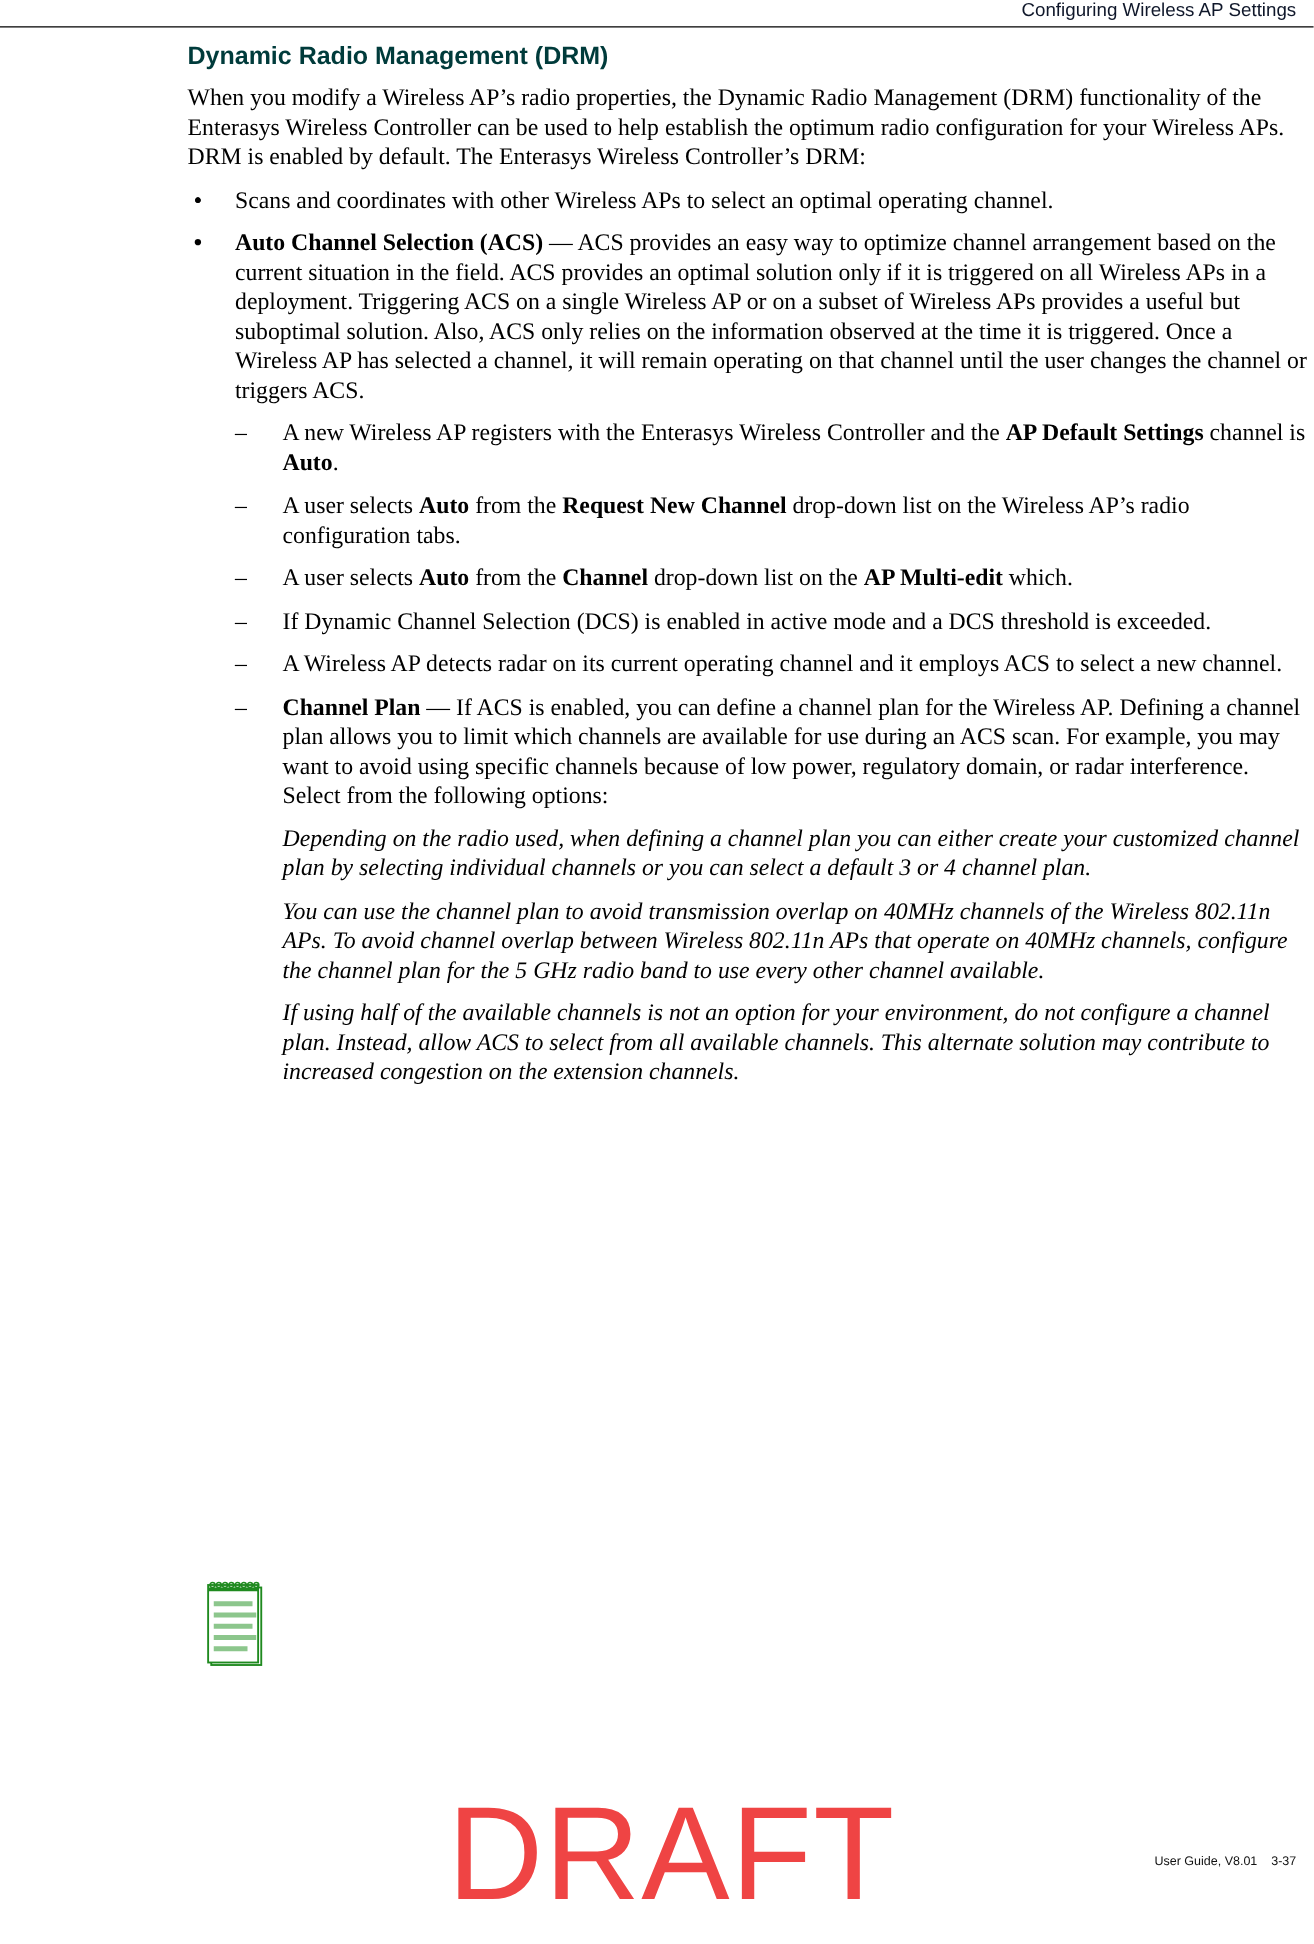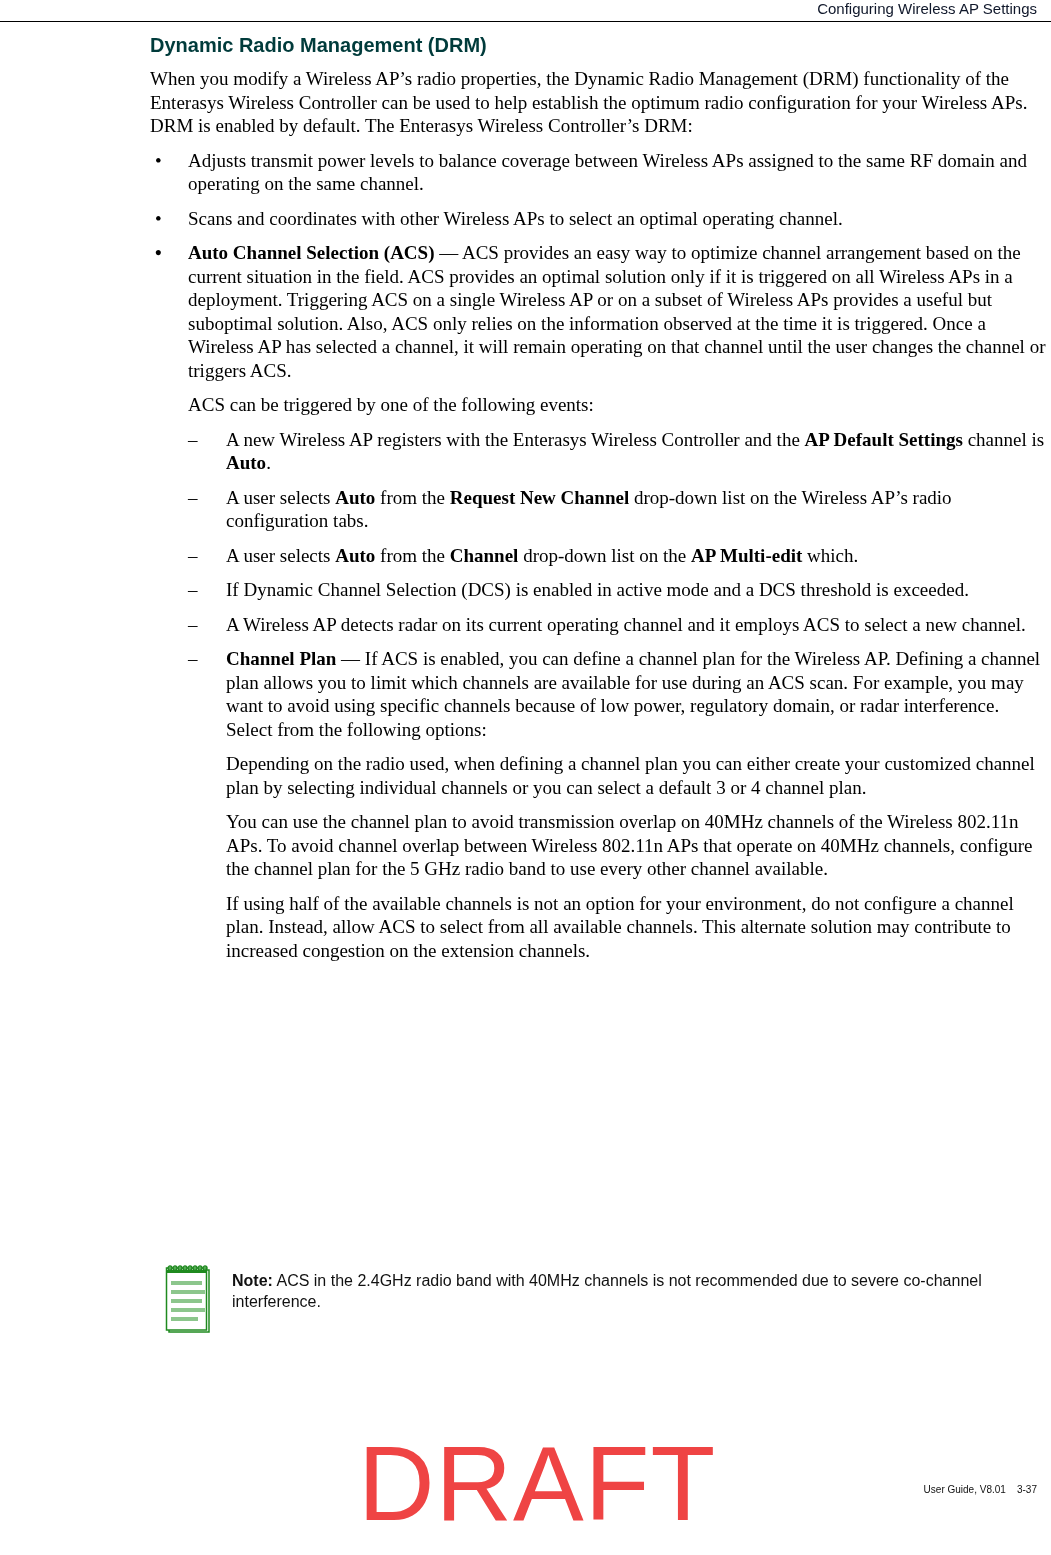--- a/index.html
+++ b/index.html
@@ -20,21 +20,21 @@
     font-family: "Liberation Sans", sans-serif; font-weight: bold;
     font-size: 20px; color: #003b3b; margin: 0 0 9px 0; line-height: 26px;
   }
   p { margin: 4px 0 11px 0; }
   .b { font-weight: bold; }
   .bullet-item { position: relative; padding-left: 38px; margin-bottom: 11px; }
   .bullet-item .marker { position: absolute; left: 5px; top: 0; }
   .indent-p { padding-left: 38px; }
   .dash-item { position: relative; padding-left: 76px; margin-bottom: 11px; }
   .dash-item .marker { position: absolute; left: 38px; top: 0; }
-  .dash-sub-p { padding-left: 76px; }
+  .dash-sub-p { padding-left: 76px; font-style: italic; }
   .note {
     position: absolute; left: 165px; top: 1262px; width: 886px; height: 75px;
   }
   .note-icon { position: absolute; left: 0; top: 2px; width: 46px; height: 70px; }
   .note-text {
     position: absolute; left: 67px; top: 8px; width: 820px;
     font-family: "Liberation Sans", sans-serif; font-size: 16px; line-height: 21px; color: #111;
   }
   .draft {
     position: absolute; left: 358px; top: 1430px;
@@ -53,34 +53,32 @@
 <div class="running-header">Configuring Wireless AP Settings</div>
 <div class="header-rule"></div>
 
 <div class="content">
   <h2 class="section-title">Dynamic Radio Management (DRM)</h2>
 
   <p>When you modify a Wireless AP’s radio properties, the Dynamic Radio Management (DRM) functionality of the Enterasys Wireless Controller can be used to help establish the optimum radio configuration for your Wireless APs. DRM is enabled by default. The Enterasys Wireless Controller’s DRM:</p>
 
   <div class="bullet-item">
     <span class="marker">•</span>
-    <span>Adjusts transmit power levels to balance coverage between Wireless APs assigned to the same RF domain and operating on the same channel.</span>
   </div>
   <div class="bullet-item">
     <span class="marker">•</span>
     <span>Scans and coordinates with other Wireless APs to select an optimal operating channel.</span>
   </div>
 
 
   <div class="bullet-item">
     <span class="marker b">•</span>
     <span class="b">Auto Channel Selection (ACS)</span><span> — </span><span>ACS provides an easy way to optimize channel arrangement based on the current situation in the field. ACS provides an optimal solution only if it is triggered on all Wireless APs in a deployment. Triggering ACS on a single Wireless AP or on a subset of Wireless APs provides a useful but suboptimal solution. Also, ACS only relies on the information observed at the time it is triggered. Once a Wireless AP has selected a channel, it will remain operating on that channel until the user changes the channel or triggers ACS.</span>
   </div>
 
-  <p class="indent-p">ACS can be triggered by one of the following events:</p>
 
   <div id="triggers">
       <div class="dash-item"><span class="marker">–</span><span>A new Wireless AP registers with the Enterasys Wireless Controller and the </span><span class="b">AP Default Settings</span><span> channel is </span><span class="b">Auto</span><span>.</span></div>
       <div class="dash-item"><span class="marker">–</span><span>A user selects </span><span class="b">Auto</span><span> from the </span><span class="b">Request New Channel</span><span> drop-down list on the Wireless AP’s radio configuration tabs.</span></div>
       <div class="dash-item"><span class="marker">–</span><span>A user selects </span><span class="b">Auto</span><span> from the </span><span class="b">Channel</span><span> drop-down list on the </span><span class="b">AP Multi-edit</span><span> which.</span></div>
       <div class="dash-item"><span class="marker">–</span><span>If Dynamic Channel Selection (DCS) is enabled in active mode and a DCS threshold is exceeded.</span></div>
       <div class="dash-item"><span class="marker">–</span><span>A Wireless AP detects radar on its current operating channel and it employs ACS to select a new channel.</span></div>
     </div>
 
   <div class="dash-item">
@@ -109,19 +107,16 @@
     </g>
     <rect x="1.5" y="6" width="40" height="3" fill="#1f8a1f"></rect>
     <g fill="#8cc68c">
       <rect x="6" y="17" width="31" height="4"></rect>
       <rect x="6" y="26" width="34" height="4"></rect>
       <rect x="6" y="35" width="31" height="4"></rect>
       <rect x="6" y="44" width="34" height="4"></rect>
       <rect x="6" y="53" width="27" height="4"></rect>
     </g>
   </svg>
-  <div class="note-text">
-    <span class="b">Note:</span><span> ACS in the 2.4GHz radio band with 40MHz channels is not recommended due to severe co-channel interference.</span>
-  </div>
 </div>
 
 <div class="draft">DRAFT</div>
 <div class="footer">User Guide, V8.01    3-37</div>
 
 </body></html>

